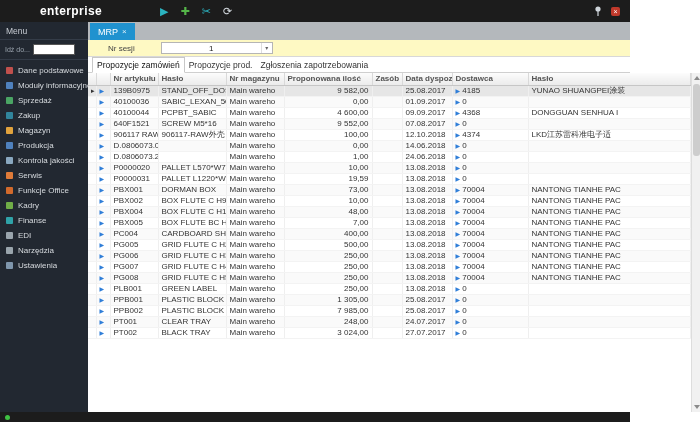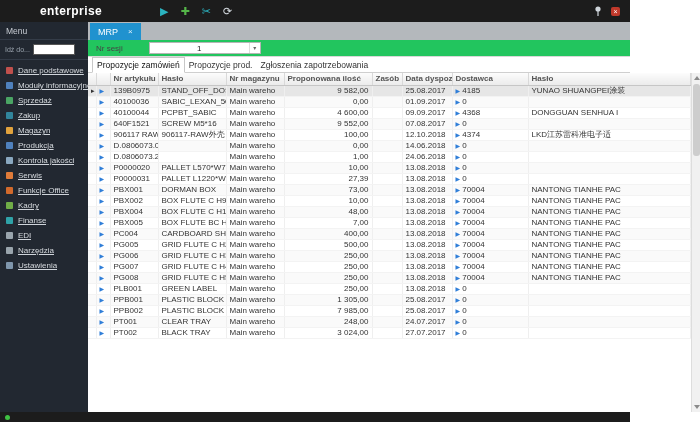--- a/index.html
+++ b/index.html
@@ -16,31 +16,31 @@
   .winclose{width:9px;height:9px;background:#c0392b;border-radius:2px;color:#fff;font-size:7px;line-height:9px;text-align:center;display:inline-block;}
 
   .bodywrap{flex:1;display:flex;min-height:0;}
 
   
   .sidebar{flex:0 0 88px;background:#222831;color:#cfd4da;display:flex;flex-direction:column;overflow:hidden;}
   .menu-title{padding:4px 6px 3px;font-size:8.5px;color:#c8cdd4;border-bottom:1px solid #343c48;}
   .goto-row{display:flex;align-items:center;gap:3px;padding:4px 5px;border-bottom:1px solid #343c48;}
   .goto-label{font-size:7px;color:#9aa3ad;white-space:nowrap;}
   .goto-input{width:42px;height:11px;border:1px solid #555;background:#fff;font-size:7px;padding:0 2px;}
-  .side-list{padding-top:3px;text-decoration:underline;}
+  .side-list{padding-top:3px;}
   .side-item{display:flex;align-items:center;gap:5px;padding:3px 0 3px 6px;cursor:pointer;}
   .side-icon{width:7px;height:7px;border-radius:1px;flex:0 0 7px;}
   .side-label{font-size:8px;color:#d6dade;white-space:nowrap;overflow:hidden;}
 
   
   .main{flex:1;display:flex;flex-direction:column;background:#fff;min-width:0;}
   .tabstrip{flex:0 0 18px;background:#b4b8bc;display:flex;align-items:flex-end;padding-left:2px;}
-  .doc-tab{background:#2092cf;color:#fff;font-size:9px;height:17px;padding:0 8px;display:flex;align-items:center;gap:10px;cursor:pointer;}
+  .doc-tab{background:#2092cf;color:#fff;font-size:9px;height:17px;padding:0 8px;display:flex;align-items:center;gap:4px;cursor:pointer;}
   .tab-close{font-size:8px;color:#dceffa;cursor:pointer;}
-  .sessionbar{flex:0 0 17px;background:#22c55e;border-bottom:1px solid #d8d8d8;display:flex;align-items:center;font-size:8px;color:#444;padding-left:8px;}
+  .sessionbar{flex:0 0 17px;background:#fef9c3;border-bottom:1px solid #d8d8d8;display:flex;align-items:center;font-size:8px;color:#444;padding-left:20px;}
   .combo{width:112px;height:12px;background:#fff;border:1px solid #b5b5b5;margin-left:26px;display:flex;align-items:center;cursor:pointer;}
   .combo-value{flex:1;text-align:center;font-size:8px;color:#222;}
   .combo-arrow{width:11px;color:#666;font-size:6px;text-align:center;border-left:1px solid #ddd;line-height:10px;}
   .subtabs{flex:0 0 15px;display:flex;align-items:flex-end;border-bottom:1px solid #cfcfcf;background:#fff;padding-left:4px;font-size:8.5px;color:#333;}
   .subtab{padding:2px 4px 2px;cursor:pointer;white-space:nowrap;}
   .subtab.active{border:1px solid #c8c8c8;border-bottom:1px solid #fff;margin-bottom:-1px;background:#fff;color:#111;}
 
   
   .table-zone{flex:1;display:flex;min-height:0;background:#fff;position:relative;}
   table{border-collapse:collapse;table-layout:fixed;width:602px;font-size:8px;color:#333;align-self:flex-start;}
@@ -307,21 +307,21 @@
                 <td>13.08.2018</td>
                 <td><span class="arrow">▶</span> 0</td>
                 <td></td>
               </tr>
               <tr>
                 <td></td>
                 <td><span class="arrow">▶</span></td>
                 <td>P0000031</td>
                 <td>PALLET L1220*W1070*H154</td>
                 <td>Main wareho</td>
-                <td class="num">27,39</td>
+                <td class="num">19,59</td>
                 <td></td>
                 <td>13.08.2018</td>
                 <td><span class="arrow">▶</span> 0</td>
                 <td></td>
               </tr>
               <tr class="alt">
                 <td></td>
                 <td><span class="arrow">▶</span></td>
                 <td>PBX001</td>
                 <td>DORMAN BOX</td>

